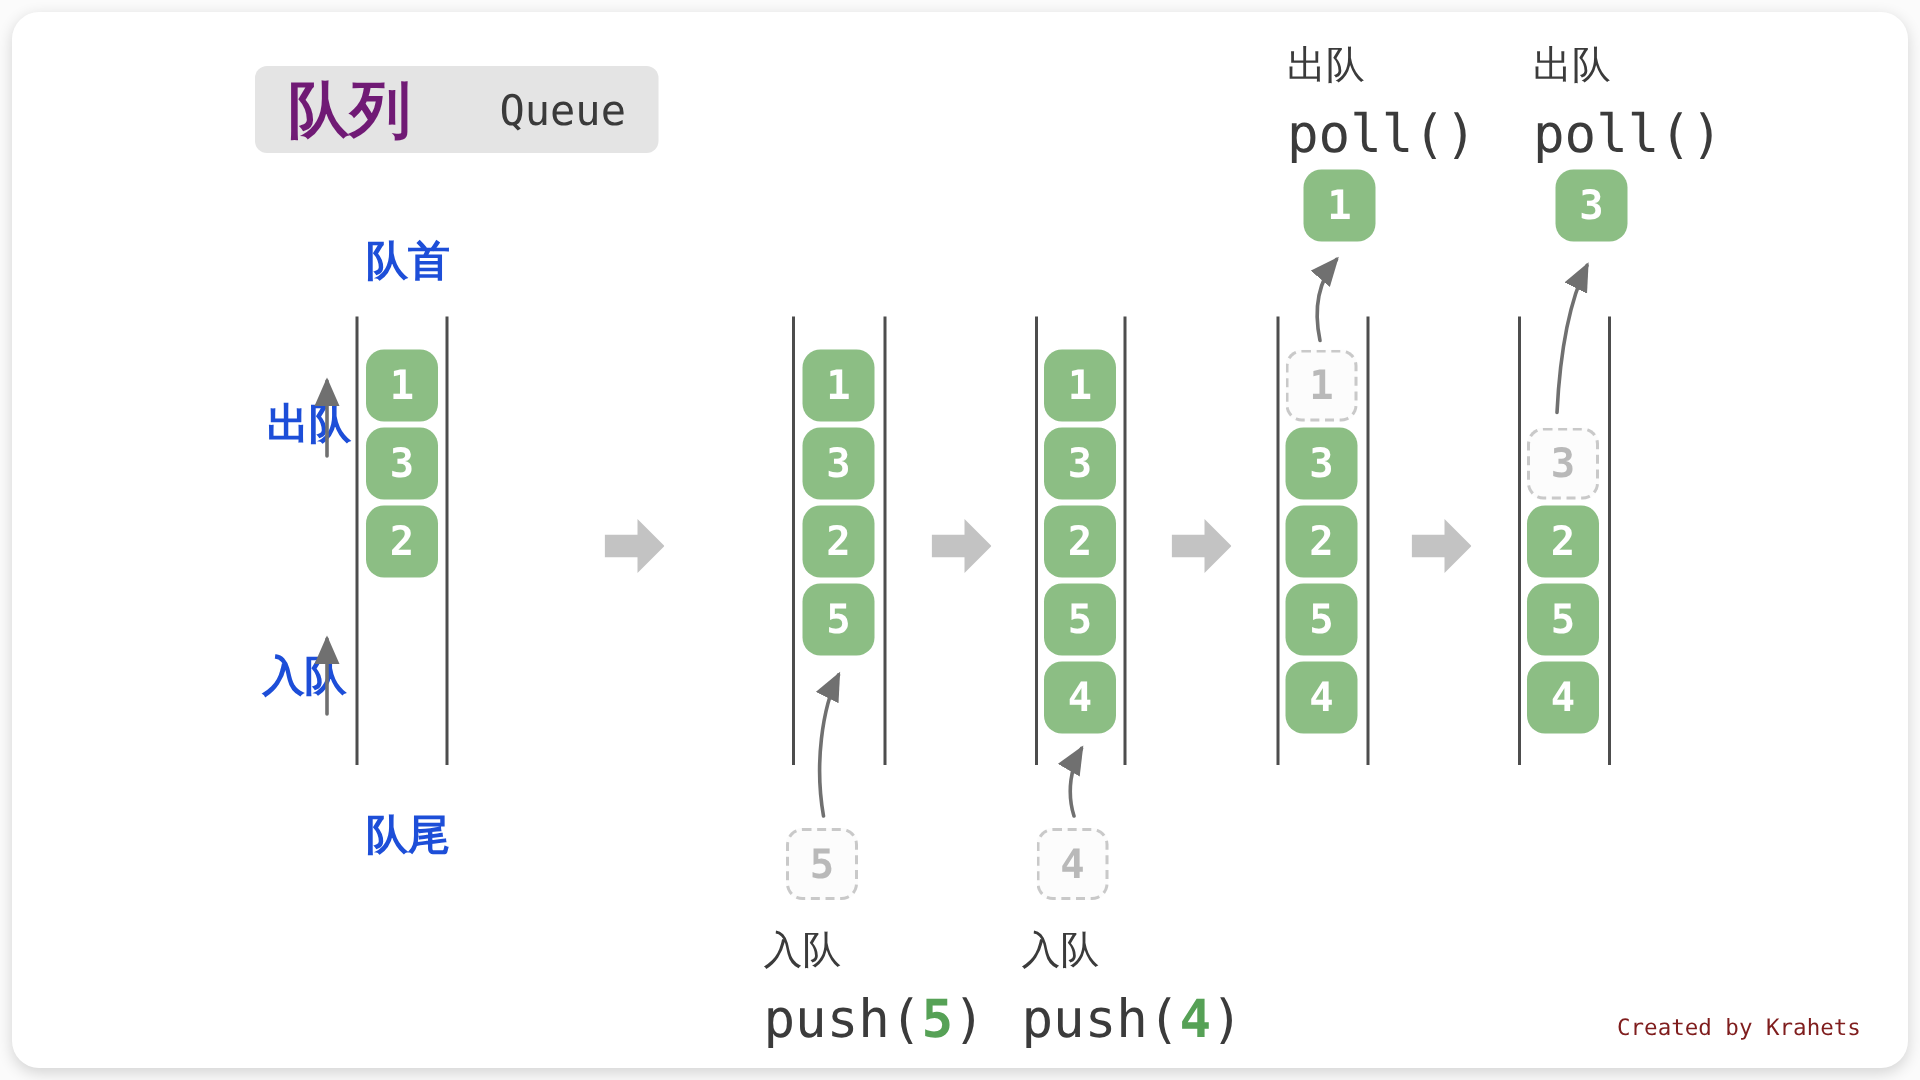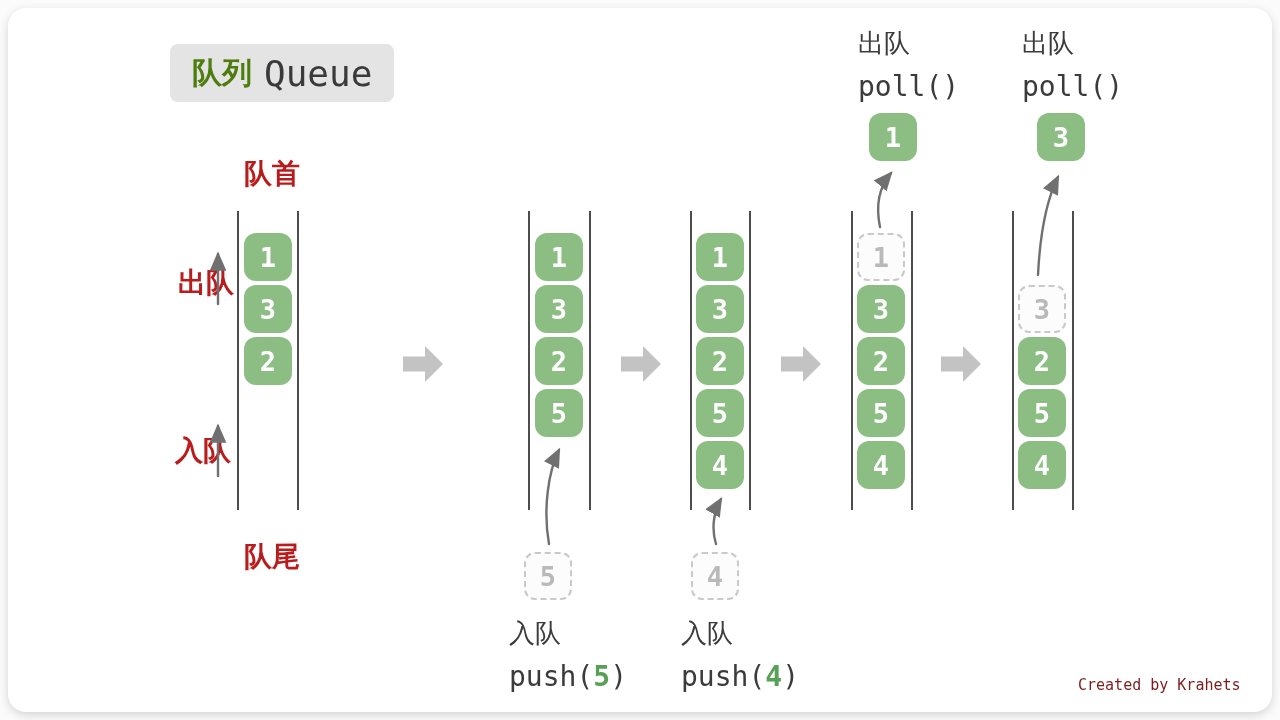--- a/index.html
+++ b/index.html
@@ -2,33 +2,33 @@
 <html><head>
 <meta charset="utf-8">
 <style>
   html,body{margin:0;padding:0;width:1280px;height:720px;background:#fbfbfb;
     font-family:"Liberation Sans","DejaVu Sans",sans-serif;overflow:hidden;}
   .card{position:absolute;left:8px;top:8px;width:1264px;height:704px;background:#ffffff;
     border-radius:18px;box-shadow:0 3px 10px rgba(0,0,0,0.16);}
   .abs{position:absolute;}
   .badge{position:absolute;left:170px;top:44px;height:58px;padding:0 22px;background:#e4e4e4;
     border-radius:8px;display:flex;align-items:center;gap:12px;}
-  .badge .zh{font-size:30px;font-weight:bold;color:#4d7c0f;}
-  .badge .en{font-family:"DejaVu Sans Mono","Liberation Mono",monospace;font-size:36px;color:#3a3a3a;}
-  .cjk-bold{font-size:28px;font-weight:bold;color:#b91c1c;}
+  .badge .zh{font-size:41px;font-weight:bold;color:#701a75;}
+  .badge .en{font-family:"DejaVu Sans Mono","Liberation Mono",monospace;font-size:28px;color:#3a3a3a;margin-left:47px;}
+  .cjk-bold{font-size:28px;font-weight:bold;color:#1d4ed8;}
   .vline{position:absolute;width:2px;top:211px;height:299px;background:#4d4d4d;}
   .cell{position:absolute;width:48px;height:48px;border-radius:12px;background:#8cbe84;color:#ffffff;
     font-family:"DejaVu Sans Mono","Liberation Mono",monospace;font-size:27px;font-weight:bold;
     display:flex;align-items:center;justify-content:center;box-sizing:border-box;}
   .ghost{background:#fcfcfc;border:2px dashed #c9c9c9;color:#b9b9b9;border-radius:11px;}
   .step-arrow{position:absolute;width:40px;height:36px;background:#c3c3c3;
     clip-path:polygon(0 29%,55% 29%,55% 0,100% 50%,55% 100%,55% 71%,0 71%);}
   .op-block{position:absolute;display:flex;flex-direction:column;gap:9px;}
   .op-zh{font-size:26px;color:#3b3b3b;}
-  .op-code{font-family:"DejaVu Sans Mono","Liberation Mono",monospace;font-size:28px;color:#3b3b3b;}
+  .op-code{font-family:"DejaVu Sans Mono","Liberation Mono",monospace;font-size:35px;color:#3b3b3b;}
   .op-code .arg{color:#56a156;font-weight:bold;}
   .watermark{position:absolute;left:1078px;top:676px;
     font-family:"DejaVu Sans Mono","Liberation Mono",monospace;font-size:15px;color:#7f1d1d;}
   svg.overlay{position:absolute;left:0;top:0;pointer-events:none;}
 </style>
 </head>
 <body>
 
 <div class="card"></div>
 

